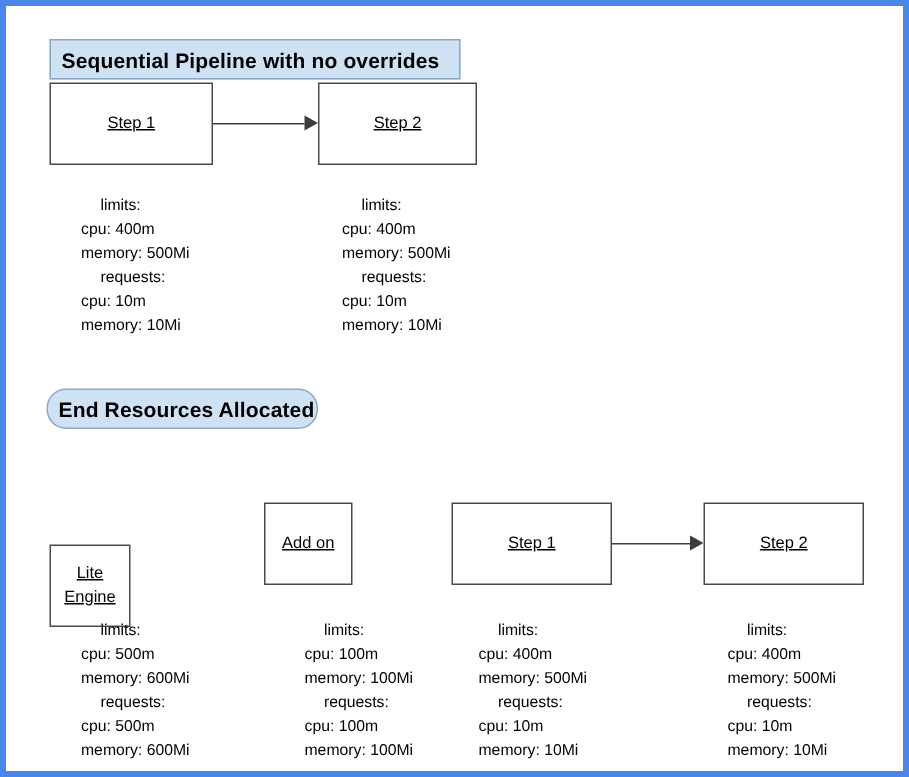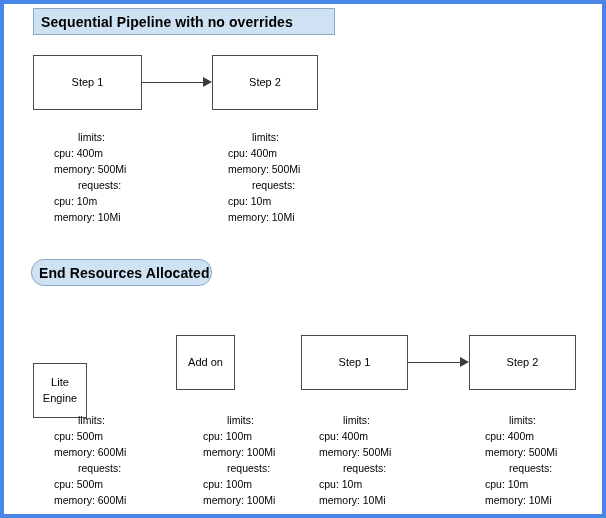--- a/index.html
+++ b/index.html
@@ -52,21 +52,21 @@
     background: #ffffff;
     border: 1.5px solid #4a4a4a;
     display: flex;
     align-items: center;
     justify-content: center;
     text-align: center;
     font-size: 11px;
     color: #000000;
     line-height: 1.45;
   }
-  .node span { display: block; }
+  .node span { display: block; text-decoration: underline; }
   
   .arrow {
     position: absolute;
     height: 10px;
   }
   .arrow .shaft {
     position: absolute;
     left: 0;
     top: 4.5px;
     height: 1.5px;
@@ -82,29 +82,29 @@
     border-left: 9px solid #3c3c3c;
   }
   
   .spec {
     position: absolute;
     font-size: 10.5px;
     color: #000000;
     line-height: 1.52;
     white-space: nowrap;
   }
-  .spec .key { margin-left: 18px; padding-left: 24px; }
+  .spec .key { margin-left: 7px; padding-left: 24px; }
   .spec .sub { margin-left: 18px; }
 </style>
 </head>
 <body>
 
 <div id="canvas">
 
-  <div class="banner" style="left:33px; top:8px; width:302px; height:27px;">
+  <div class="banner" style="left:33px; top:26px; width:274px; height:27px;">
     <span>Sequential Pipeline with no overrides</span>
   </div>
 
   <div class="node" style="left:33px; top:55px; width:109px; height:55px;">
     <div>
       <span>Step 1</span>
     </div>
   </div>
 
   <div class="arrow" style="left:142px; top:77px; width:70px;">

